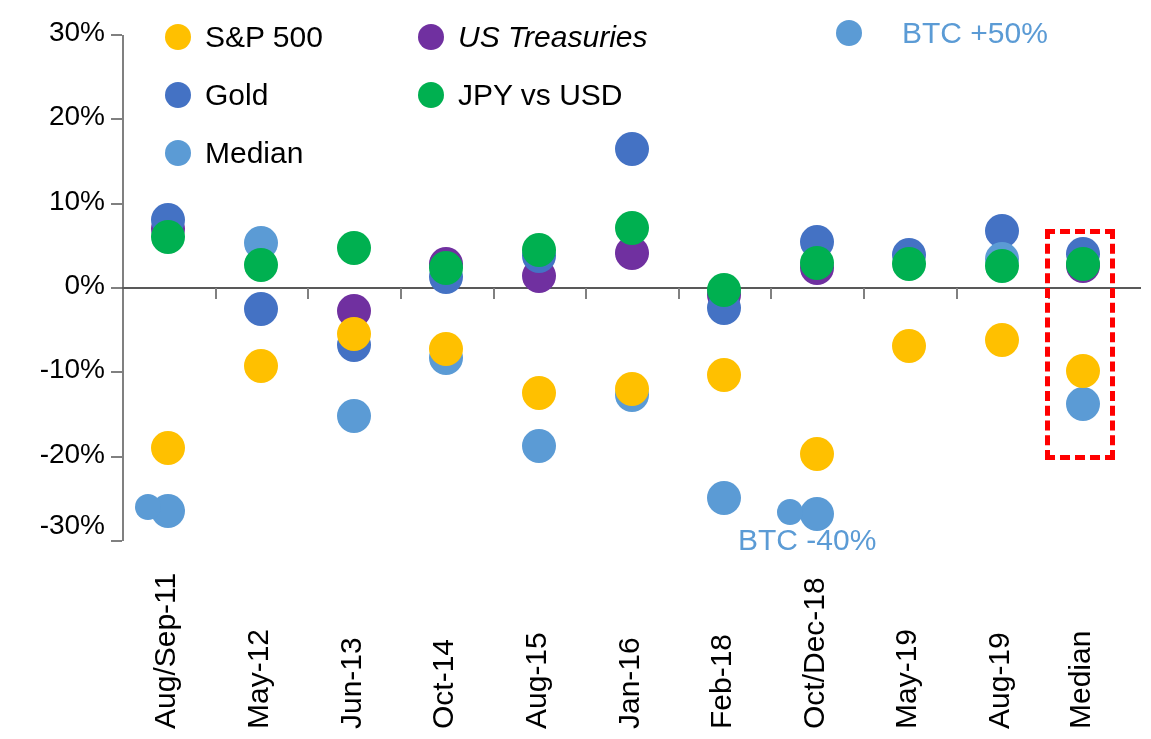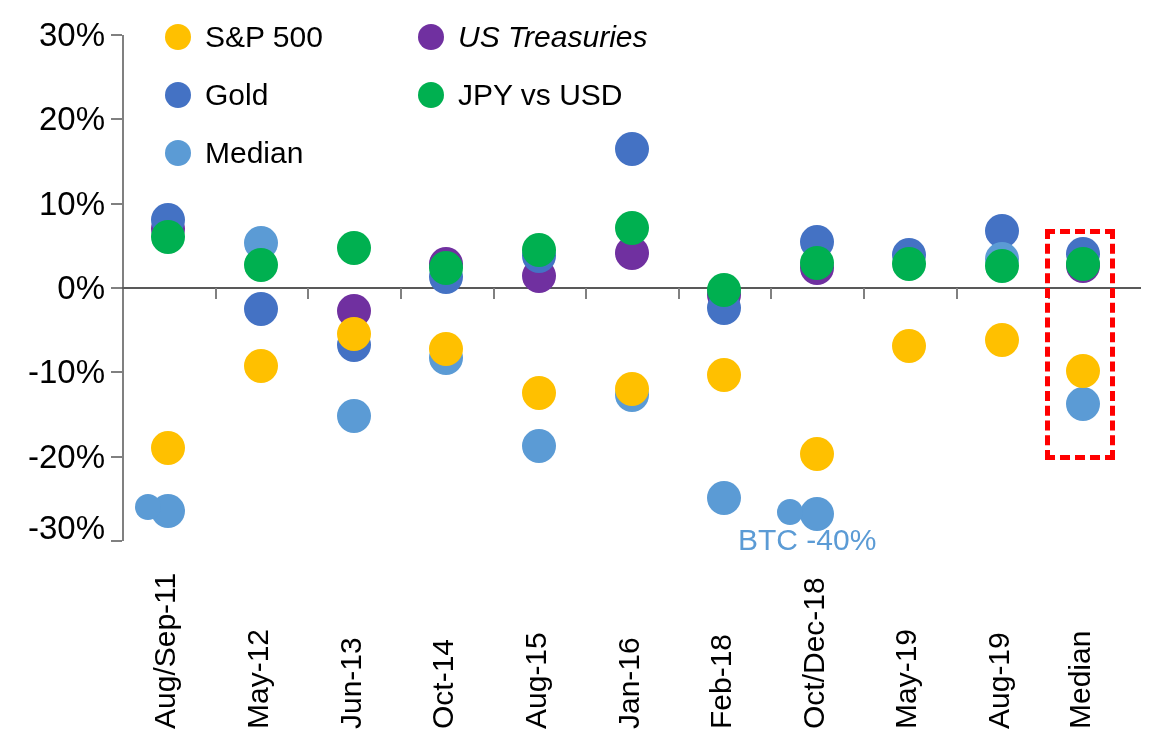--- a/index.html
+++ b/index.html
@@ -2,21 +2,21 @@
 <html><head>
 <meta charset="utf-8">
 <style>
   html,body{margin:0;padding:0;background:#fff;}
   body{font-family:"Liberation Sans",sans-serif;}
   #chart-root{position:relative;width:1151px;height:739px;background:#fff;overflow:hidden;}
 
   
   .y-axis-line{position:absolute;left:122px;top:35px;width:2px;height:506px;background:#808080;}
   .y-tick{position:absolute;width:11px;height:2px;background:#808080;left:111px;}
-  .y-tick-label{position:absolute;right:0;text-align:right;font-size:33px;color:#000;
+  .y-tick-label{position:absolute;right:0;text-align:right;font-size:28px;color:#000;
       font-family:"Liberation Sans",sans-serif;line-height:1;white-space:nowrap;}
   .y-label-wrap{position:absolute;left:0;width:105px;}
 
   
   .zero-line{position:absolute;left:122px;width:1019px;height:2px;background:#595959;}
 
   
   .x-tick{position:absolute;width:2px;height:11px;background:#808080;}
 
   
@@ -179,20 +179,24 @@
       <div class="legend-item" style="left: 418px; top: 22px; font-style: italic;">
         <span class="legend-dot" style="background: rgb(112, 48, 160);"></span>
         <span class="legend-text">US Treasuries</span>
       </div>
       <div class="legend-item" style="left: 418px; top: 80px;">
         <span class="legend-dot" style="background: rgb(0, 176, 80);"></span>
         <span class="legend-text">JPY vs USD</span>
       </div>
     </div>
 
+  <div class="annot" id="annot-btc-plus-50" style="left:836px;top:18px;">
+    <span class="annot-dot" style="width:26px;height:26px;background:#5B9BD5;margin-right:40px;"></span>
+    <span class="annot-text" style="color:#5B9BD5;">BTC +50%</span>
+  </div>
 
   <div class="annot" id="annot-btc-minus-70" style="left:135px;top:494px;">
     <span class="annot-dot" style="width:26px;height:26px;background:#5B9BD5;margin-right:34px;"></span>
   </div>
 
   <div class="annot" id="annot-btc-minus-40" style="left:738px;top:499px;flex-direction:column;">
     <span class="annot-dot" style="width:26px;height:26px;background:#5B9BD5;margin-right:34px;"></span>
     <span class="annot-text" style="color:#5B9BD5;">BTC -40%</span>
   </div>
 

